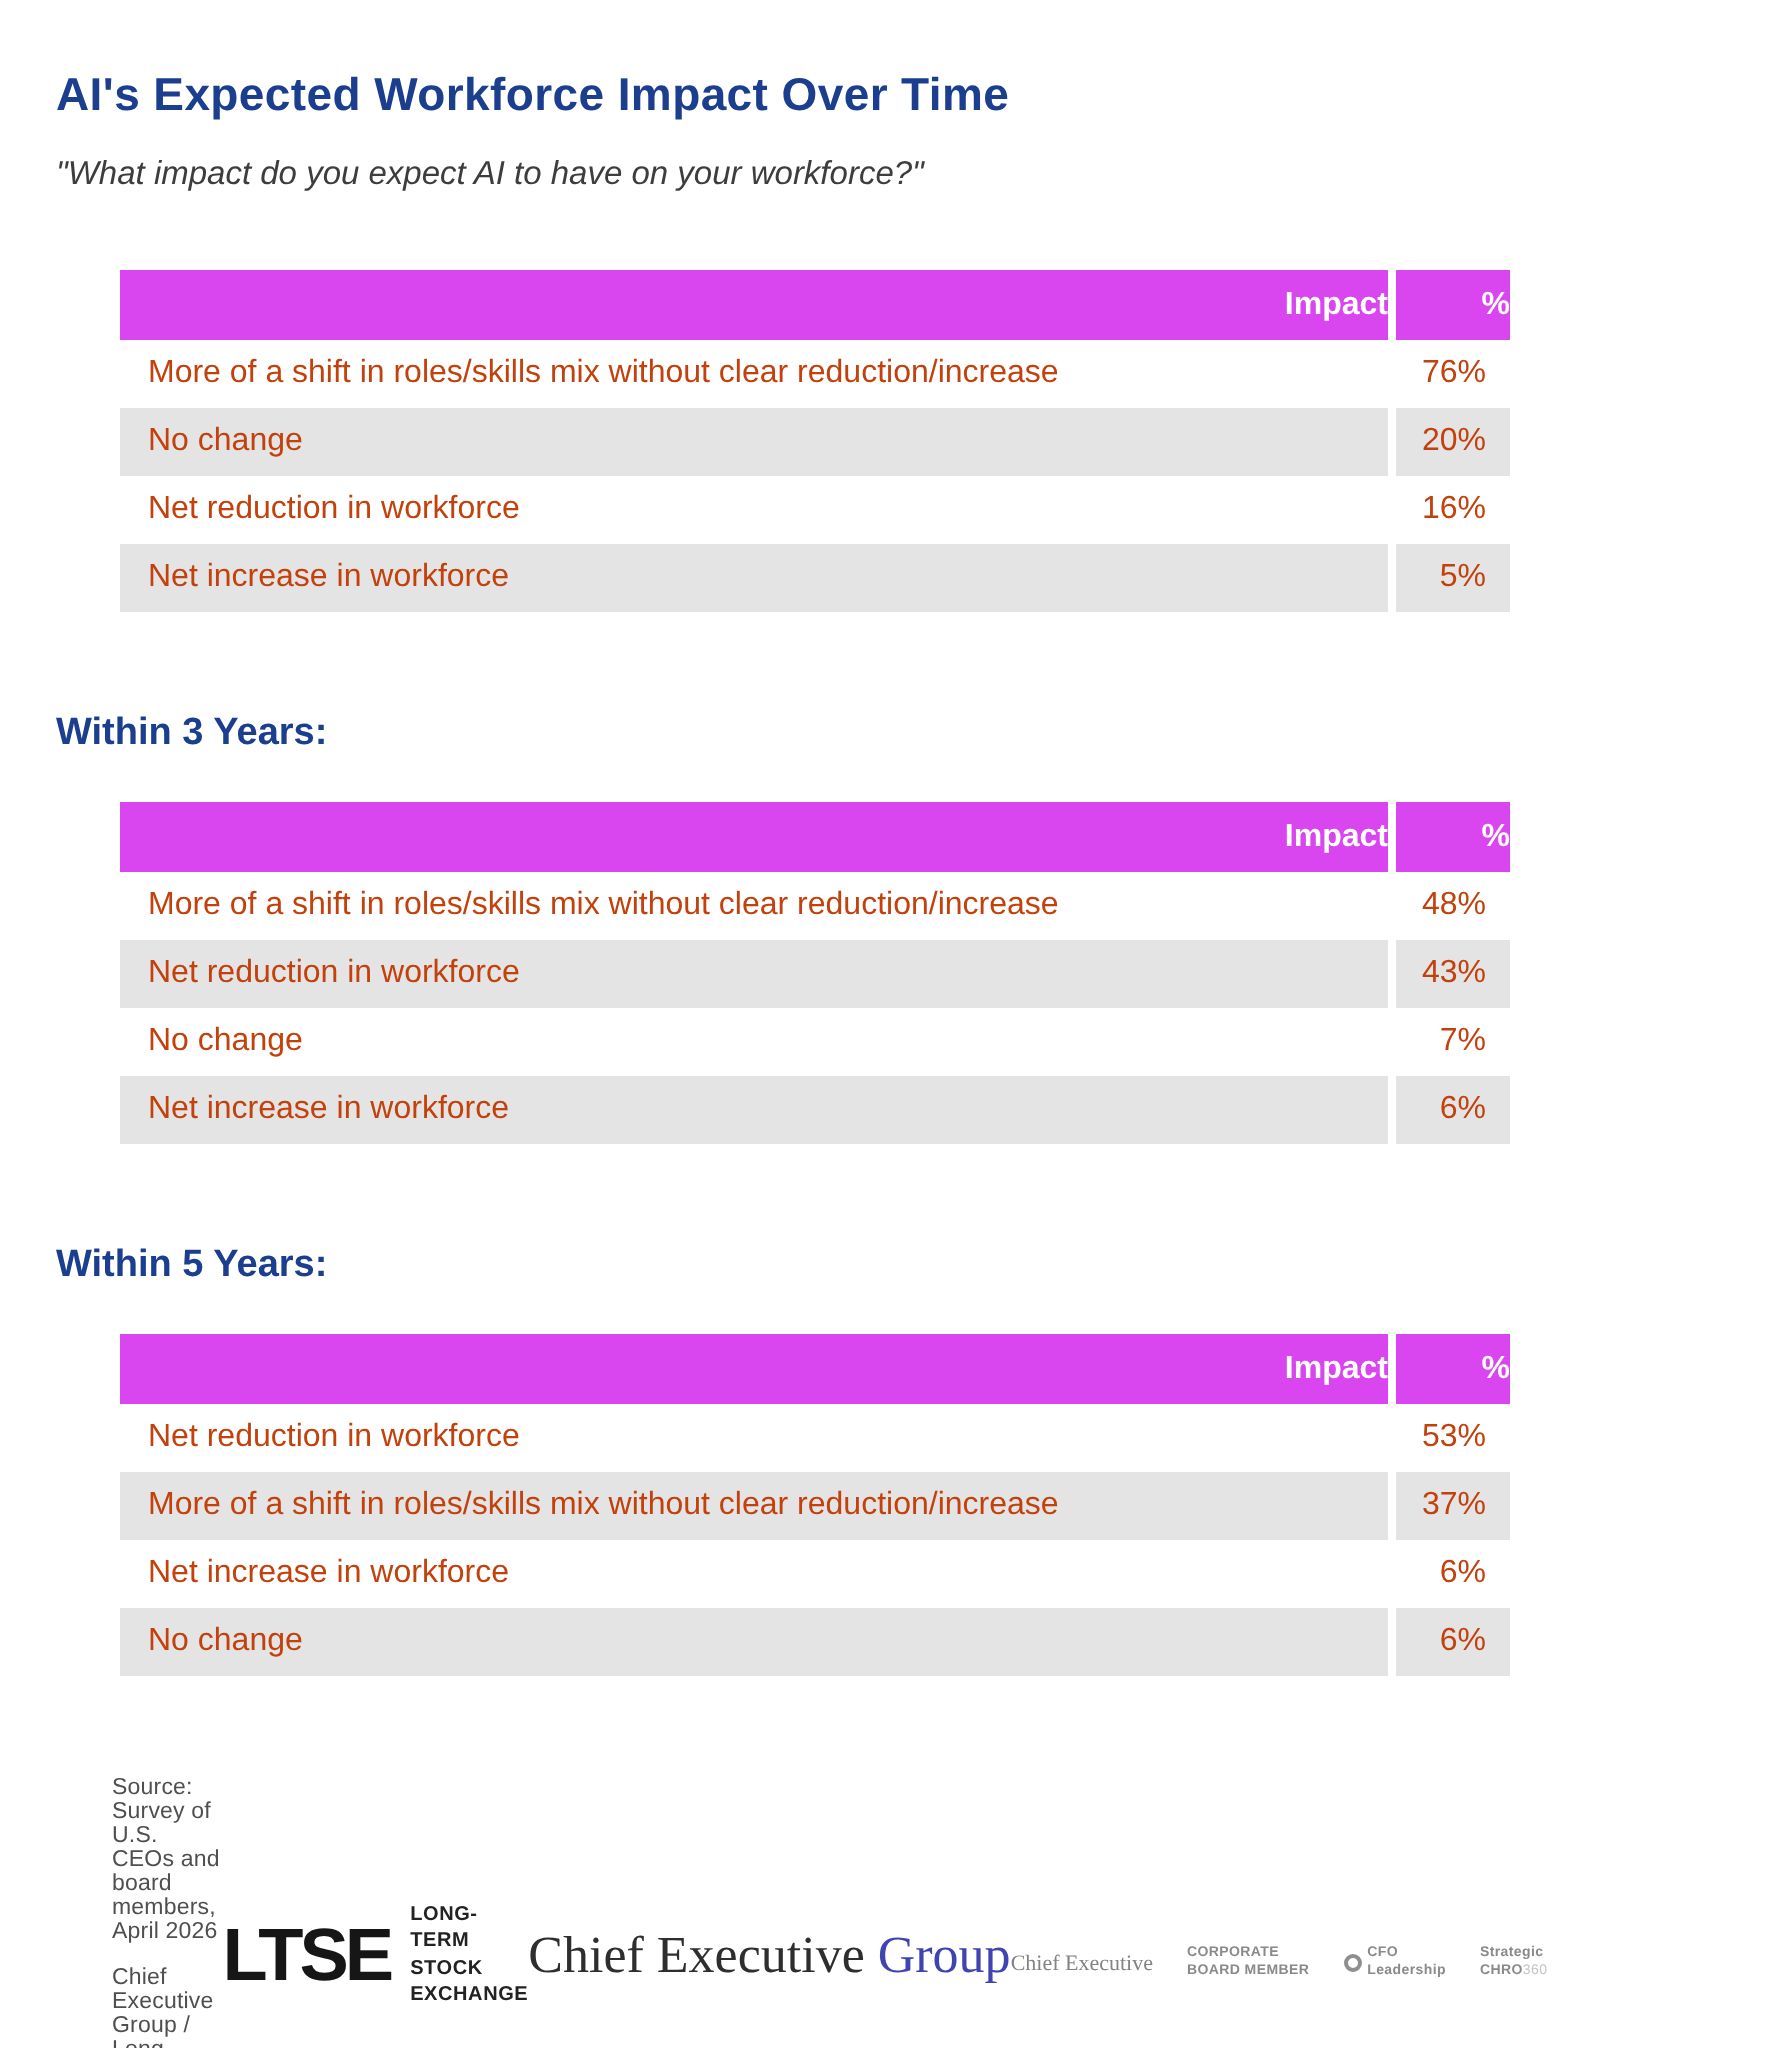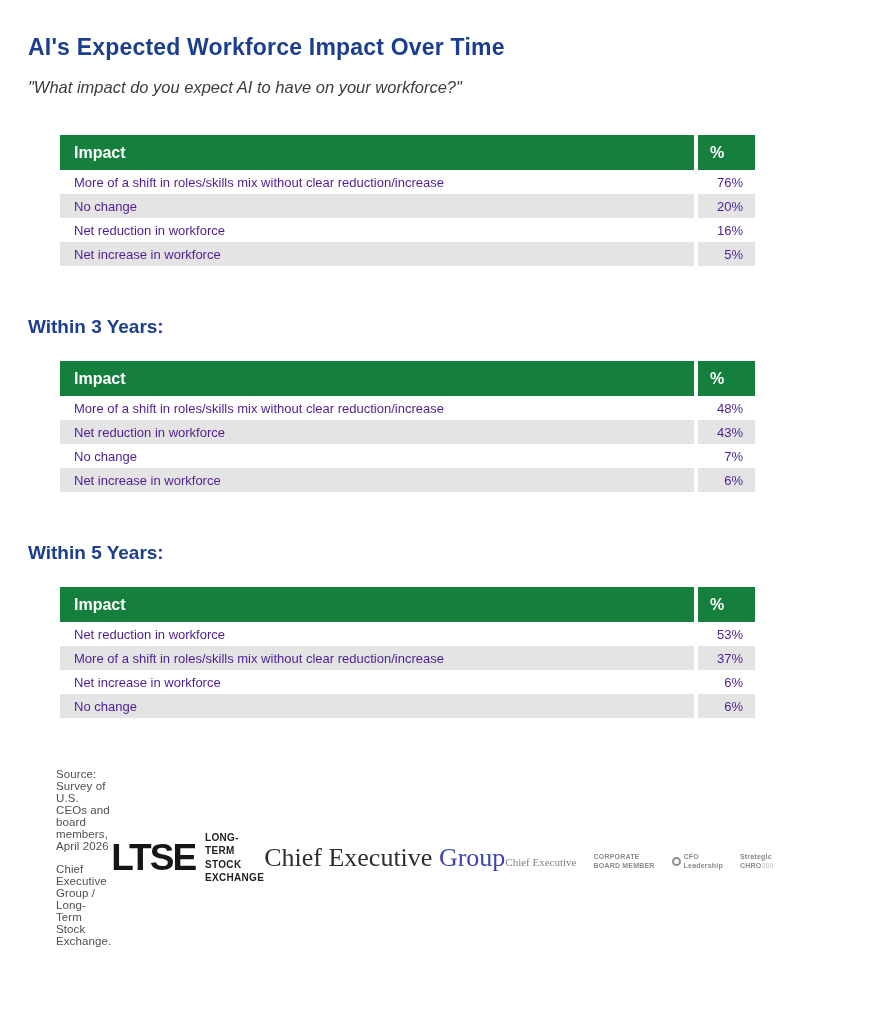--- a/index.html
+++ b/index.html
@@ -37,37 +37,37 @@
 
   table.impact-table {
     border-collapse: collapse;
     margin: 0 0 50px 32px;
     width: 695px;
     table-layout: fixed;
   }
   .section:last-of-type table.impact-table { margin-bottom: 0; }
 
   table.impact-table th {
-    background: #15803d;
+    background: #d946ef;
     color: #ffffff;
     font-size: 16px;
     font-weight: 700;
-    text-align: left;
+    text-align: right;
     height: 35px;
     padding: 0 0 0 14px;
   }
   table.impact-table th.col-pct {
     width: 59px;
     border-left: 4px solid #ffffff;
     padding-left: 12px;
   }
   table.impact-table td {
-    height: 24px;
-    font-size: 13px;
-    color: #4c1d95;
+    height: 34px;
+    font-size: 16px;
+    color: #c2410c;
     padding: 0 0 0 14px;
     background: #ffffff;
   }
   table.impact-table td.pct {
     border-left: 4px solid #ffffff;
     text-align: right;
     padding: 0 12px 0 0;
   }
   table.impact-table tbody tr:nth-child(even) td { background: #e4e4e4; }
 

